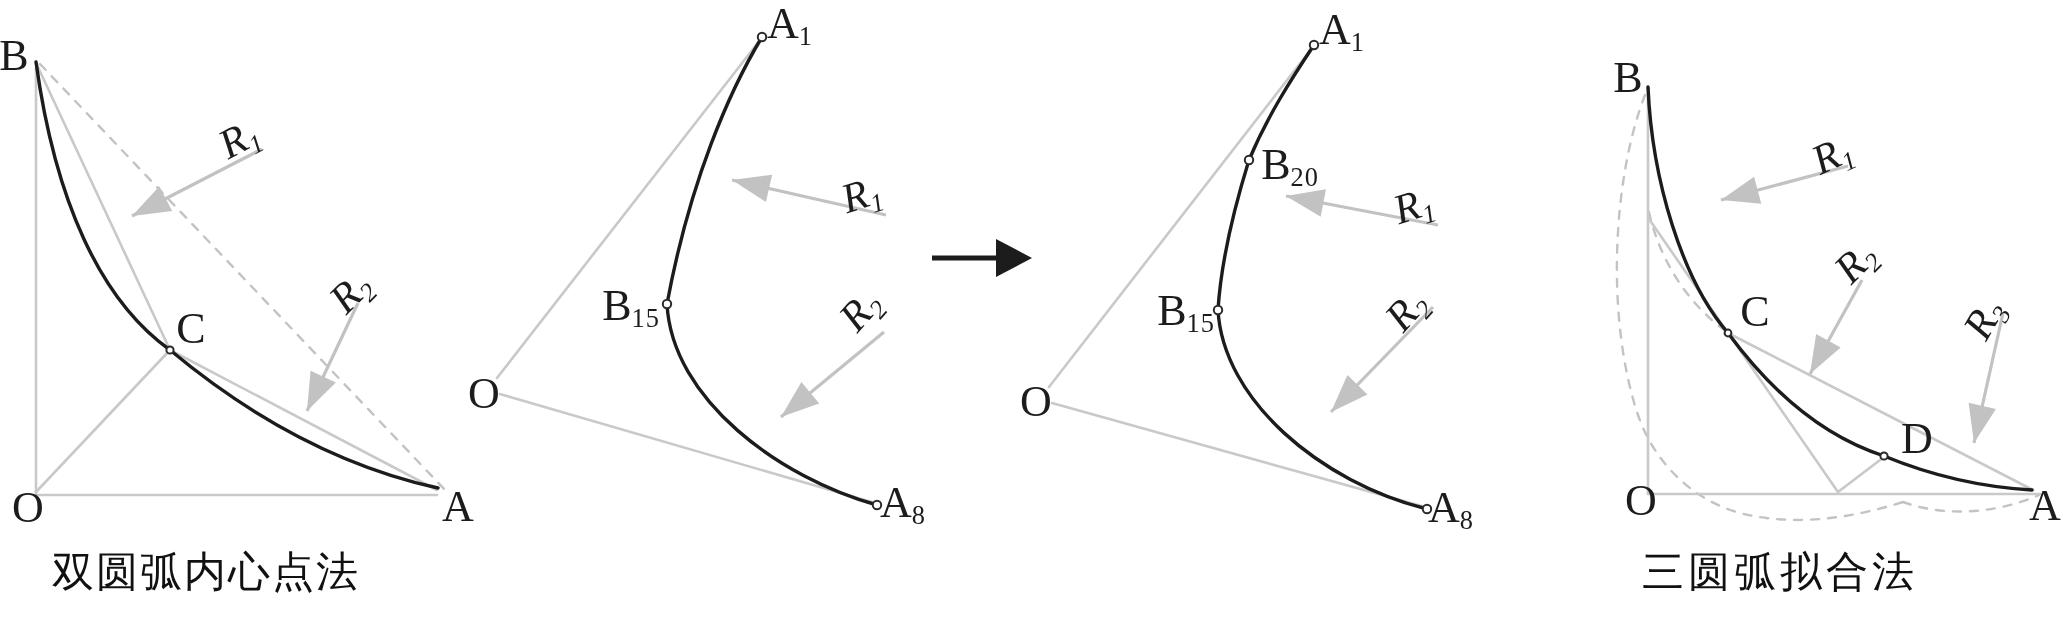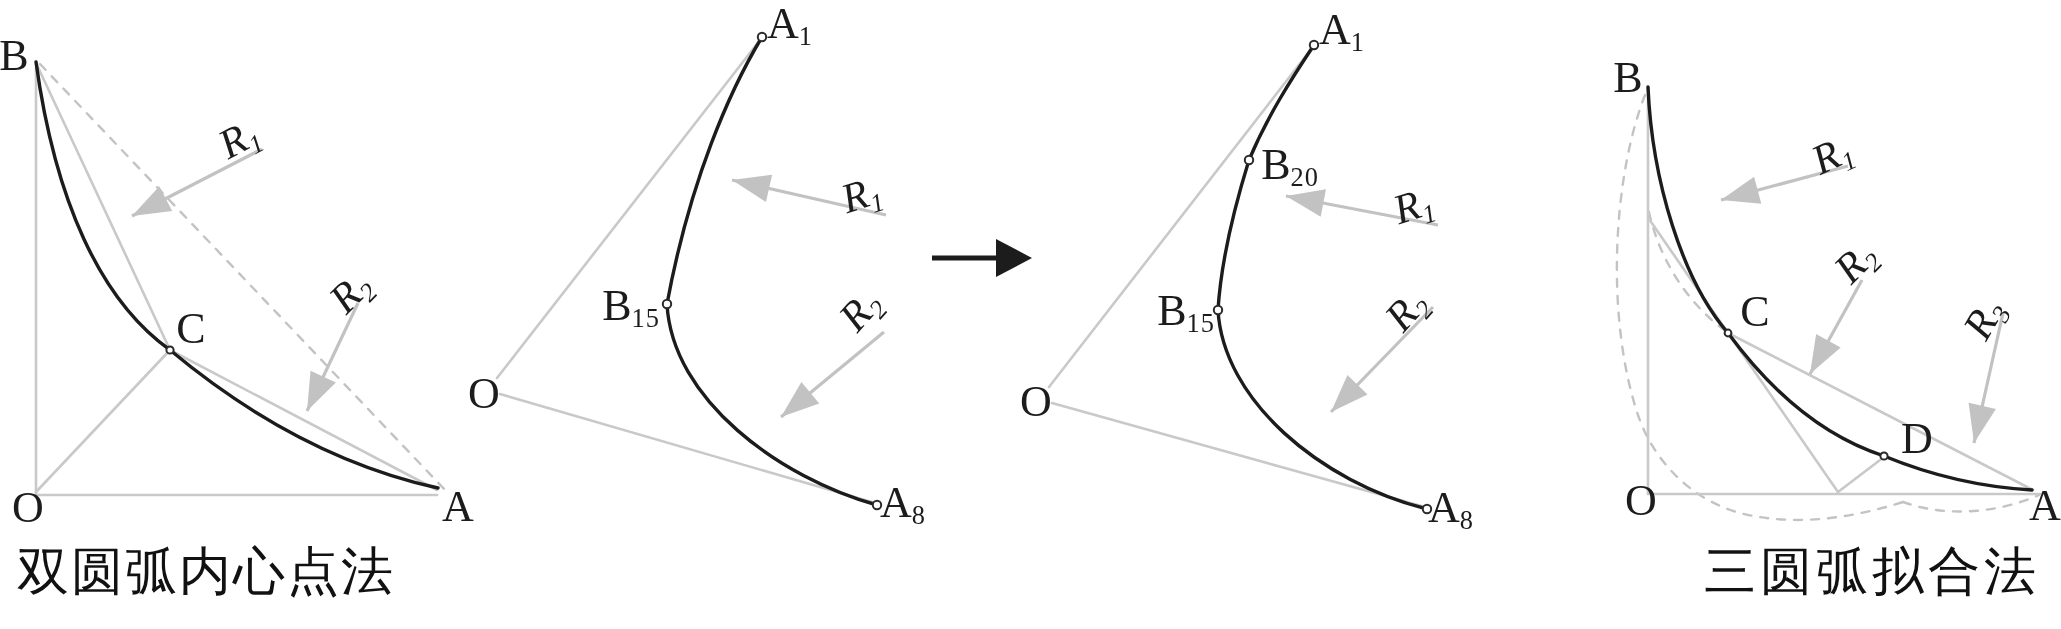--- a/index.html
+++ b/index.html
@@ -26,21 +26,21 @@
     font-size:42px;
     font-style:italic;
     line-height:1;
     white-space:nowrap;
     transform:translate(-50%,-50%) rotate(var(--rot,0deg));
   }
   .rlbl .sub{font-size:0.62em;vertical-align:-0.30em;}
   .caption{
     position:absolute;
     color:#111111;
-    font-size:52px;
+    font-size:42px;
     line-height:1;
     letter-spacing:2px;
     white-space:nowrap;
     transform:translate(-50%,-50%);
   }
   .caption.wide{letter-spacing:4px;}
   .gline{stroke:#c9c9c9;stroke-width:2.6;fill:none;stroke-linecap:round;}
   .gdash{stroke:#c3c3c3;stroke-width:2.4;fill:none;stroke-dasharray:8 9;stroke-linecap:round;}
   .curve{stroke:#1c1c1c;stroke-width:3.4;fill:none;stroke-linecap:round;}
   .shaft{stroke:#c2c2c2;stroke-width:3.2;fill:none;stroke-linecap:butt;}
@@ -143,15 +143,15 @@
   <div class="rlbl" style="left:1408px;top:312px;--rot:-48deg"><span>R</span><span class="sub">2</span></div>
 
   <div class="lbl" style="left:1628px;top:78px">B</div>
   <div class="lbl" style="left:1755px;top:312px">C</div>
   <div class="lbl" style="left:1917px;top:439px">D</div>
   <div class="lbl" style="left:1641px;top:501px">O</div>
   <div class="lbl" style="left:2045px;top:506px">A</div>
   <div class="rlbl" style="left:1833px;top:157px;--rot:-25deg"><span>R</span><span class="sub">1</span></div>
   <div class="rlbl" style="left:1857px;top:264px;--rot:-45deg"><span>R</span><span class="sub">2</span></div>
   <div class="rlbl" style="left:1986px;top:320px;--rot:-60deg"><span>R</span><span class="sub">3</span></div>
-  <div class="caption wide" style="left:1872px;top:572px">三圆弧拟合法</div>
+  <div class="caption wide" style="left:1780px;top:572px">三圆弧拟合法</div>
 
 </div>
 
 </body></html>

